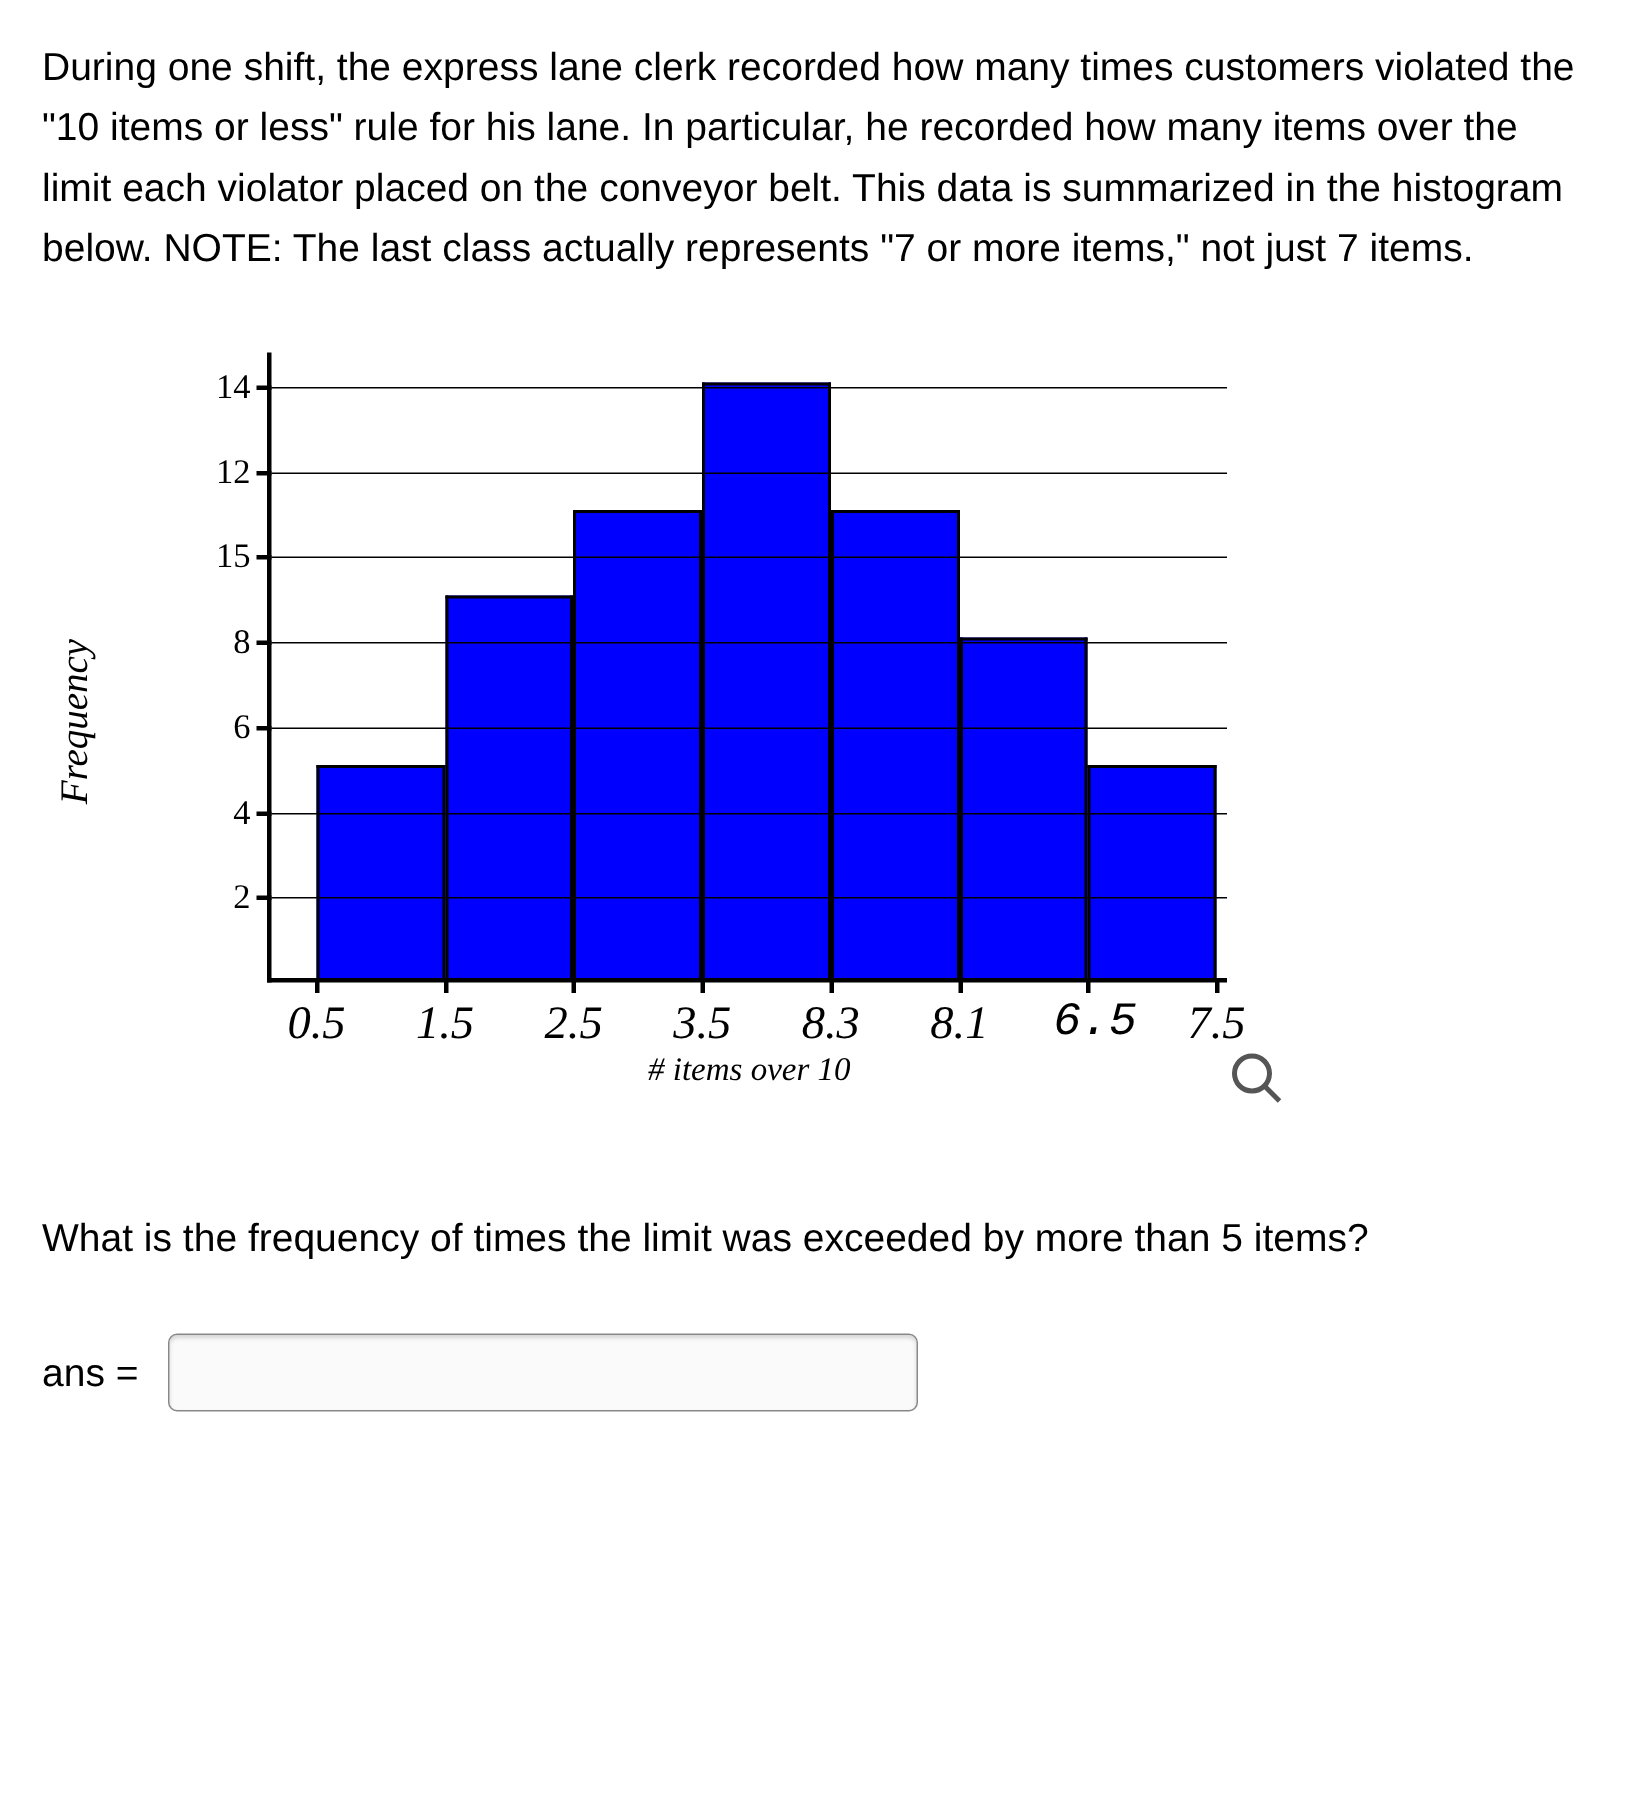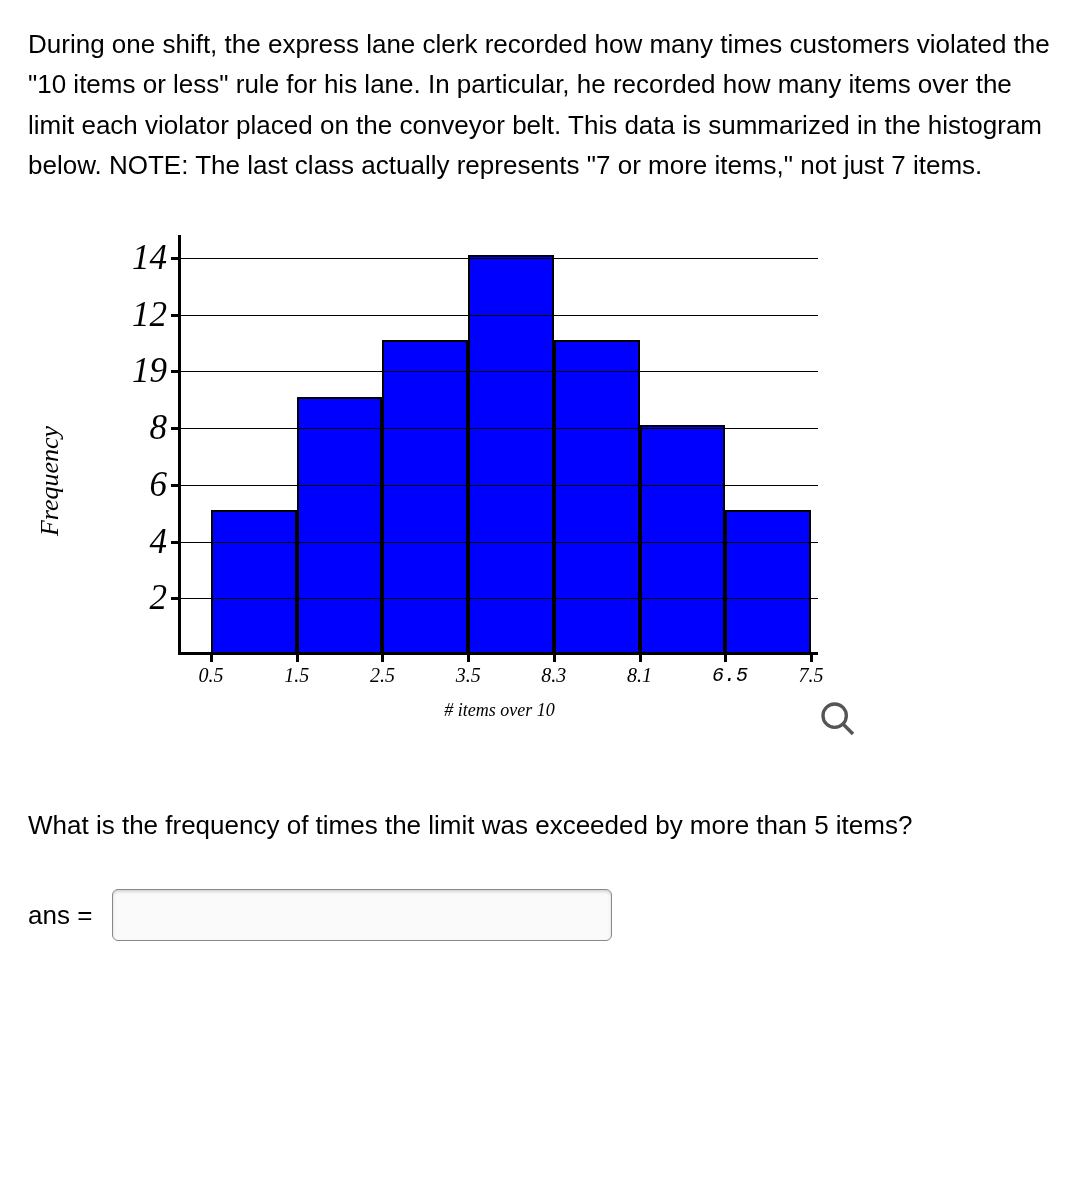--- a/index.html
+++ b/index.html
@@ -54,22 +54,21 @@
     width: 10px;
     height: 0;
     border-top: 3px solid #000;
   }
   .y-tick-label {
     position: absolute;
     right: 100%;
     margin-right: 14px;
     transform: translateY(-50%);
     font-family: Georgia, 'Times New Roman', serif;
-    font-style: italic;
-    font-size: 35px;
+    font-size: 23px;
   }
   .bars {
     position: absolute;
     left: 0;
     bottom: 0;
     width: 100%;
     height: 100%;
   }
   .bar {
     position: absolute;
@@ -85,32 +84,32 @@
     height: 10px;
     border-left: 3px solid #000;
   }
   .x-tick-label {
     position: absolute;
     top: 100%;
     margin-top: 12px;
     transform: translateX(-50%);
     font-family: Georgia, 'Times New Roman', serif;
     font-style: italic;
-    font-size: 20px;
+    font-size: 31px;
     white-space: nowrap;
   }
   .xlabel {
     position: absolute;
     left: 50%;
     top: 100%;
     margin-top: 48px;
     transform: translateX(-50%);
     font-family: Georgia, 'Times New Roman', serif;
     font-style: italic;
-    font-size: 18px;
+    font-size: 22px;
     white-space: nowrap;
   }
   .zoom-icon {
     position: absolute;
     right: -40px;
     bottom: -94px;
   }
   .zoom-icon svg { width: 40px; height: 40px; }
   .question-text {
     line-height: 1.55;
@@ -165,21 +164,21 @@
       <div class="y-tick" style="top: 305.486px;"></div>
       <div class="y-tick-label" style="top: 306.486px;">4</div>
       <div class="grid-line" style="top: 249.73px;"></div>
       <div class="y-tick" style="top: 248.73px;"></div>
       <div class="y-tick-label" style="top: 249.73px;">6</div>
       <div class="grid-line" style="top: 192.973px;"></div>
       <div class="y-tick" style="top: 191.973px;"></div>
       <div class="y-tick-label" style="top: 192.973px;">8</div>
       <div class="grid-line" style="top: 136.216px;"></div>
       <div class="y-tick" style="top: 135.216px;"></div>
-      <div class="y-tick-label" style="top: 136.216px;">19</div>
+      <div class="y-tick-label" style="top: 136.216px;">15</div>
       <div class="grid-line" style="top: 79.4595px;"></div>
       <div class="y-tick" style="top: 78.4595px;"></div>
       <div class="y-tick-label" style="top: 79.4595px;">12</div>
       <div class="grid-line" style="top: 22.7027px;"></div>
       <div class="y-tick" style="top: 21.7027px;"></div>
       <div class="y-tick-label" style="top: 22.7027px;">14</div>
       <div class="x-tick" style="left: 29px;"></div>
       <div class="x-tick-label" style="left: 30px;">0.5</div>
       <div class="x-tick" style="left: 114.714px;"></div>
       <div class="x-tick-label" style="left: 115.714px;">1.5</div>

